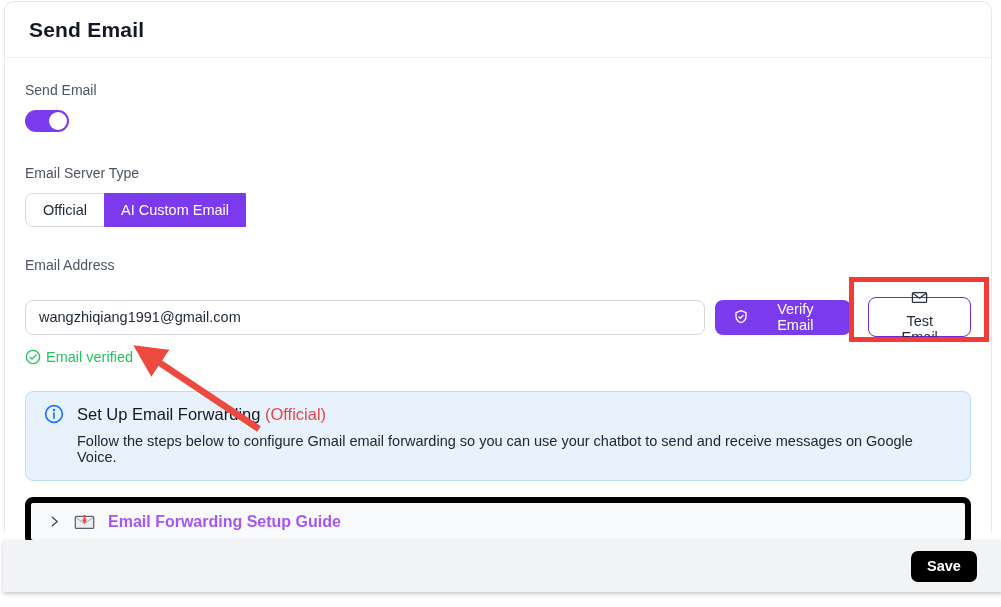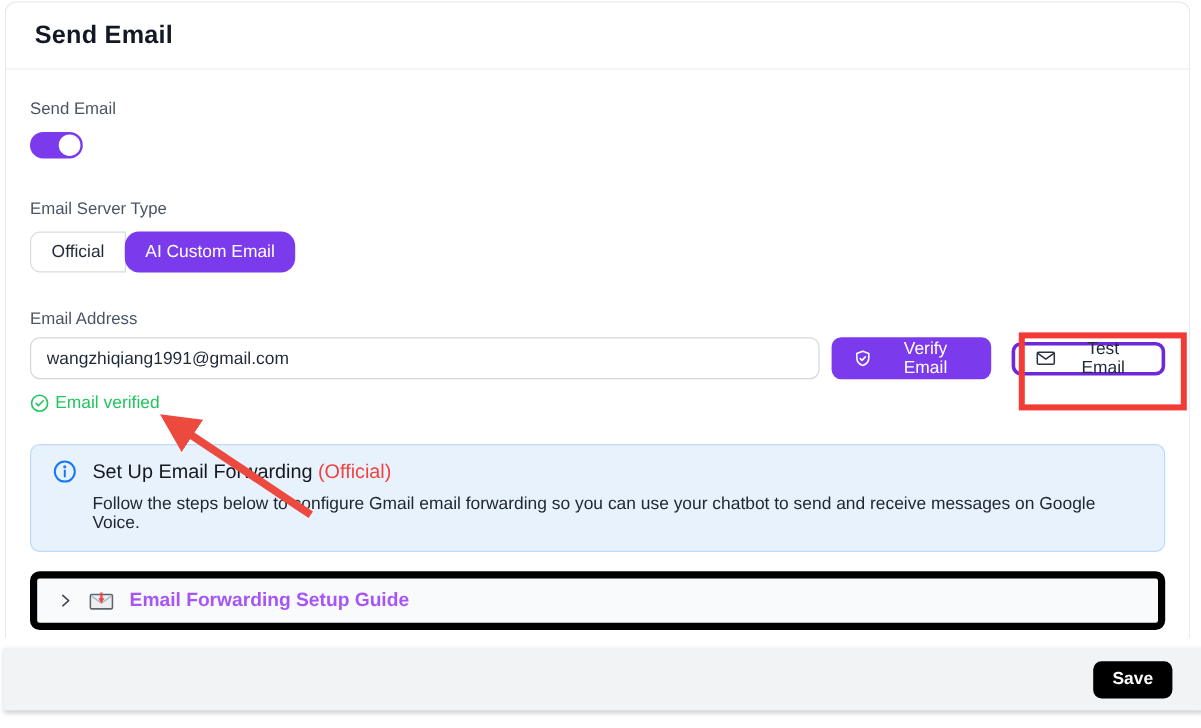--- a/index.html
+++ b/index.html
@@ -17,34 +17,34 @@
 
   .toggle { width:44px; height:22px; border-radius:11px; background:var(--accent,#7c3aed);
     position:relative; margin-bottom:33px; cursor:pointer; }
   .toggle-knob { position:absolute; right:2px; top:2px; width:18px; height:18px;
     border-radius:50%; background:#fff; }
 
   .segmented { display:inline-flex; margin-bottom:30px; }
   .seg-btn { height:34px; display:inline-flex; align-items:center; font-size:14.5px; cursor:pointer; }
   .seg-official { background:#fff; border:1px solid #d9dbe0; border-radius:8px 0 0 8px;
     padding:0 17px; color:#1f2937; }
-  .seg-custom { background:var(--accent,#7c3aed); color:#fff; border-radius:12px;
+  .seg-custom { background:var(--accent,#7c3aed); color:#fff; border-radius:1px;
     padding:0 17px; margin-left:-1px; }
 
-  .email-row { display:flex; align-items:center; margin-top:8px; }
+  .email-row { display:flex; align-items:center; margin-top:24px; }
   .email-input { width:683px; height:35px; border:1px solid #d4d7dc; border-radius:8px;
     padding:0 13px; font-size:14.5px; color:#1f2937; outline:none;
     font-family:"Liberation Sans", sans-serif; }
   .btn { display:inline-flex; align-items:center; justify-content:center; gap:8px;
     border-radius:8px; font-size:14.5px; cursor:pointer; border:none;
     font-family:"Liberation Sans", sans-serif; }
   .verify-btn { margin-left:10px; height:35px; padding:0 18px;
     background:var(--accent,#7c3aed); color:#fff; }
-  .test-btn { margin-left:17px; height:28px; padding:0 17px; background:#fff;
-    border:3px solid #6d28d9; color:#1f2937; }
+  .test-btn { margin-left:17px; height:40px; padding:0 17px; background:#fff;
+    border:1px solid #6d28d9; color:#1f2937;flex-direction:column; }
 
   .verified-row { display:flex; align-items:center; gap:5px; margin-top:12px;
     color:var(--success,#22c55e); font-size:14.5px; }
 
   .info-box { margin-top:26px; background:#e7f2fd; border:1px solid #bcdcf9;
     border-radius:8px; padding:12px 16px 15px 18px; }
   .info-title-row { display:flex; align-items:center; gap:13px; }
   .info-title { font-size:16.5px; color:#16181d; }
   .required { color:var(--danger,#ef4444); }
   .info-body { margin:9px 0 0 33px; font-size:14.5px; color:#23272f; }

